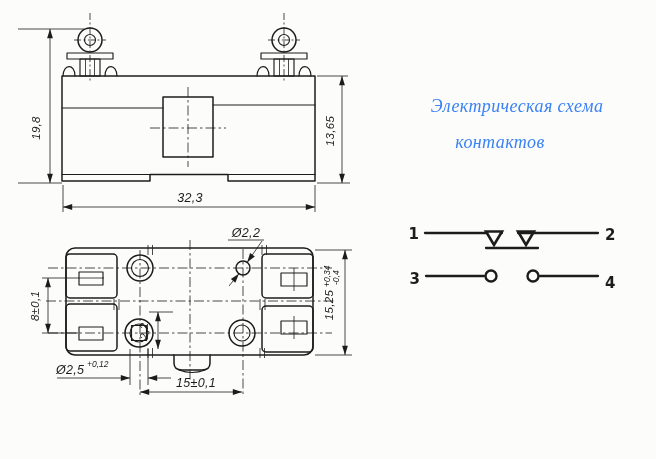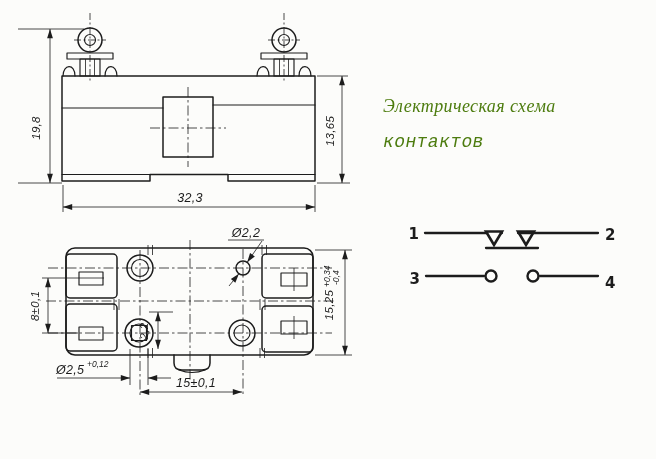--- a/index.html
+++ b/index.html
@@ -14,24 +14,24 @@
   .w08{stroke-width:.8;stroke-linecap:butt;}
   .cl{stroke-dasharray:10 3 2.5 3;}
   .cls{stroke-dasharray:7 2.5 2 2.5;}
   text{fill:#1c1c1c;}
   .dim{font:italic 11.5px "Liberation Sans",sans-serif;letter-spacing:.3px;}
   .dimL{font:italic 12.5px "Liberation Sans",sans-serif;letter-spacing:.3px;}
   .dims{font:italic 8.5px "Liberation Sans",sans-serif;}
   .num{font:700 15px "DejaVu Sans",sans-serif;}
   .schema-title{
     position:absolute;left:383px;top:96px;width:268px;
-    font:italic 18px "Liberation Serif",serif;color:#4d7c0f;
-    text-align:left;letter-spacing:.4px;
+    font:italic 18px "Liberation Serif",serif;color:#3b82f6;
+    text-align:center;letter-spacing:.4px;
   }
-  .schema-title .line2{margin-top:15px;padding-right:34px;font-family:Liberation Mono, monospace;}
+  .schema-title .line2{margin-top:15px;padding-right:34px;}
   .sw{stroke:#1c1c1c;stroke-width:2.3;fill:none;stroke-linecap:round;}
   .tri{fill:#fcfcfa;stroke:#1c1c1c;stroke-width:2.6;stroke-linejoin:miter;}
   .cir{fill:#fcfcfa;stroke:#1c1c1c;stroke-width:2.4;}
   #arr path{fill:#1c1c1c;}
 </style>
 </head>
 <body>
 
 <div class="stage">
 

